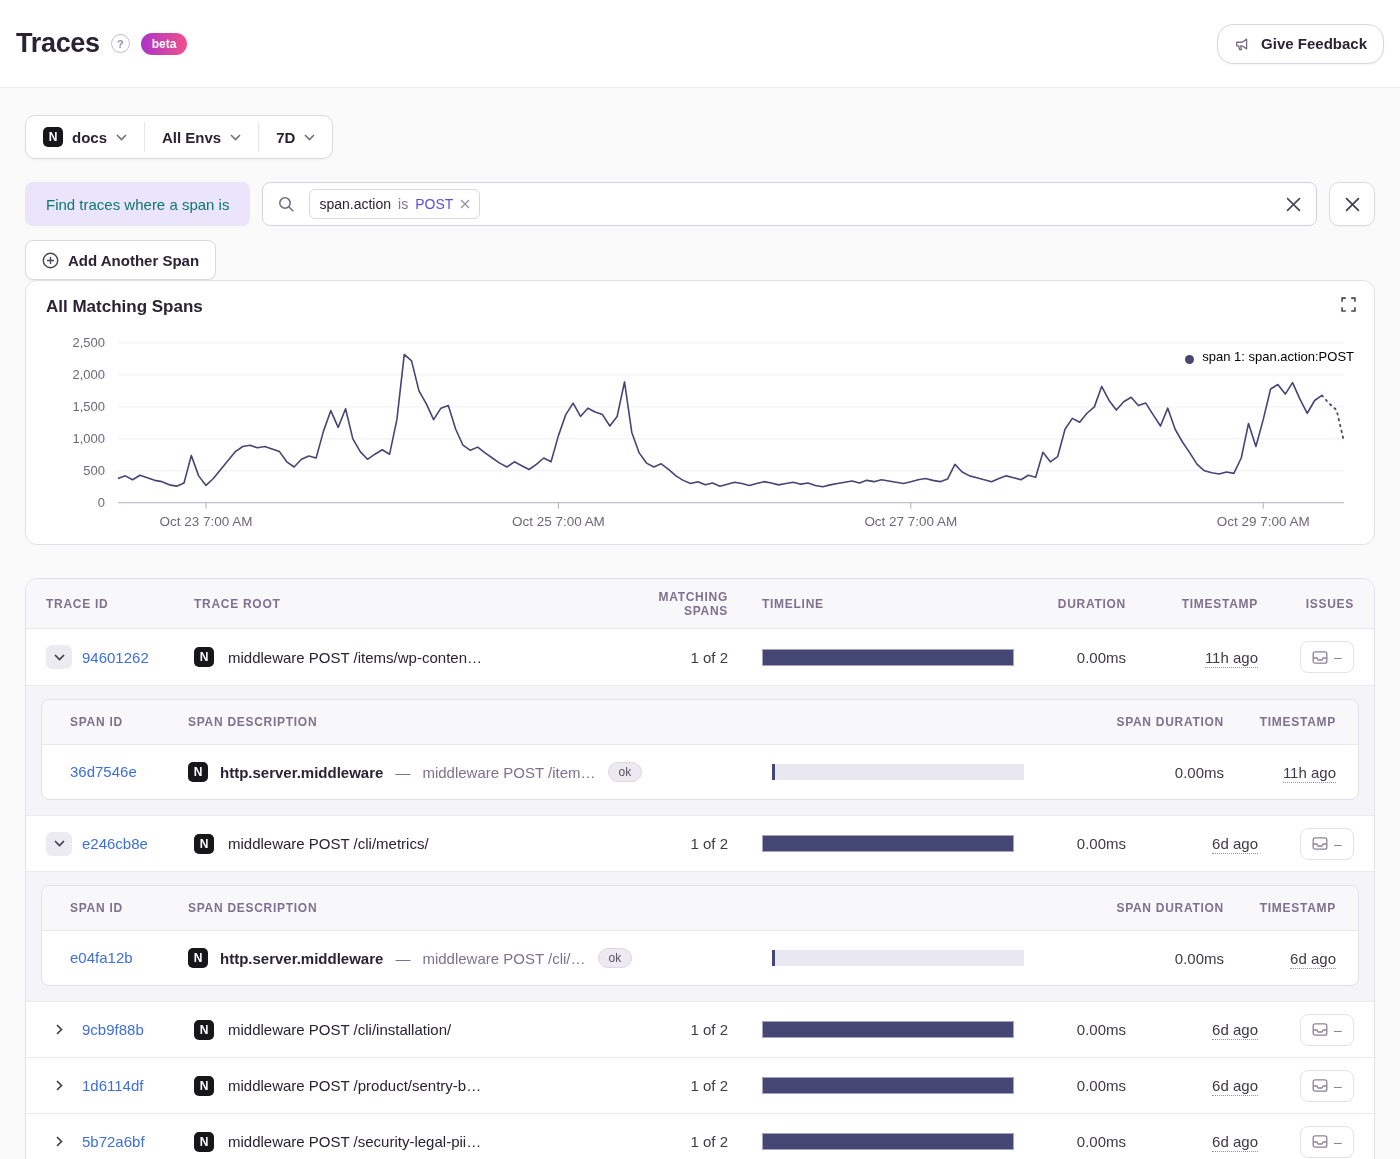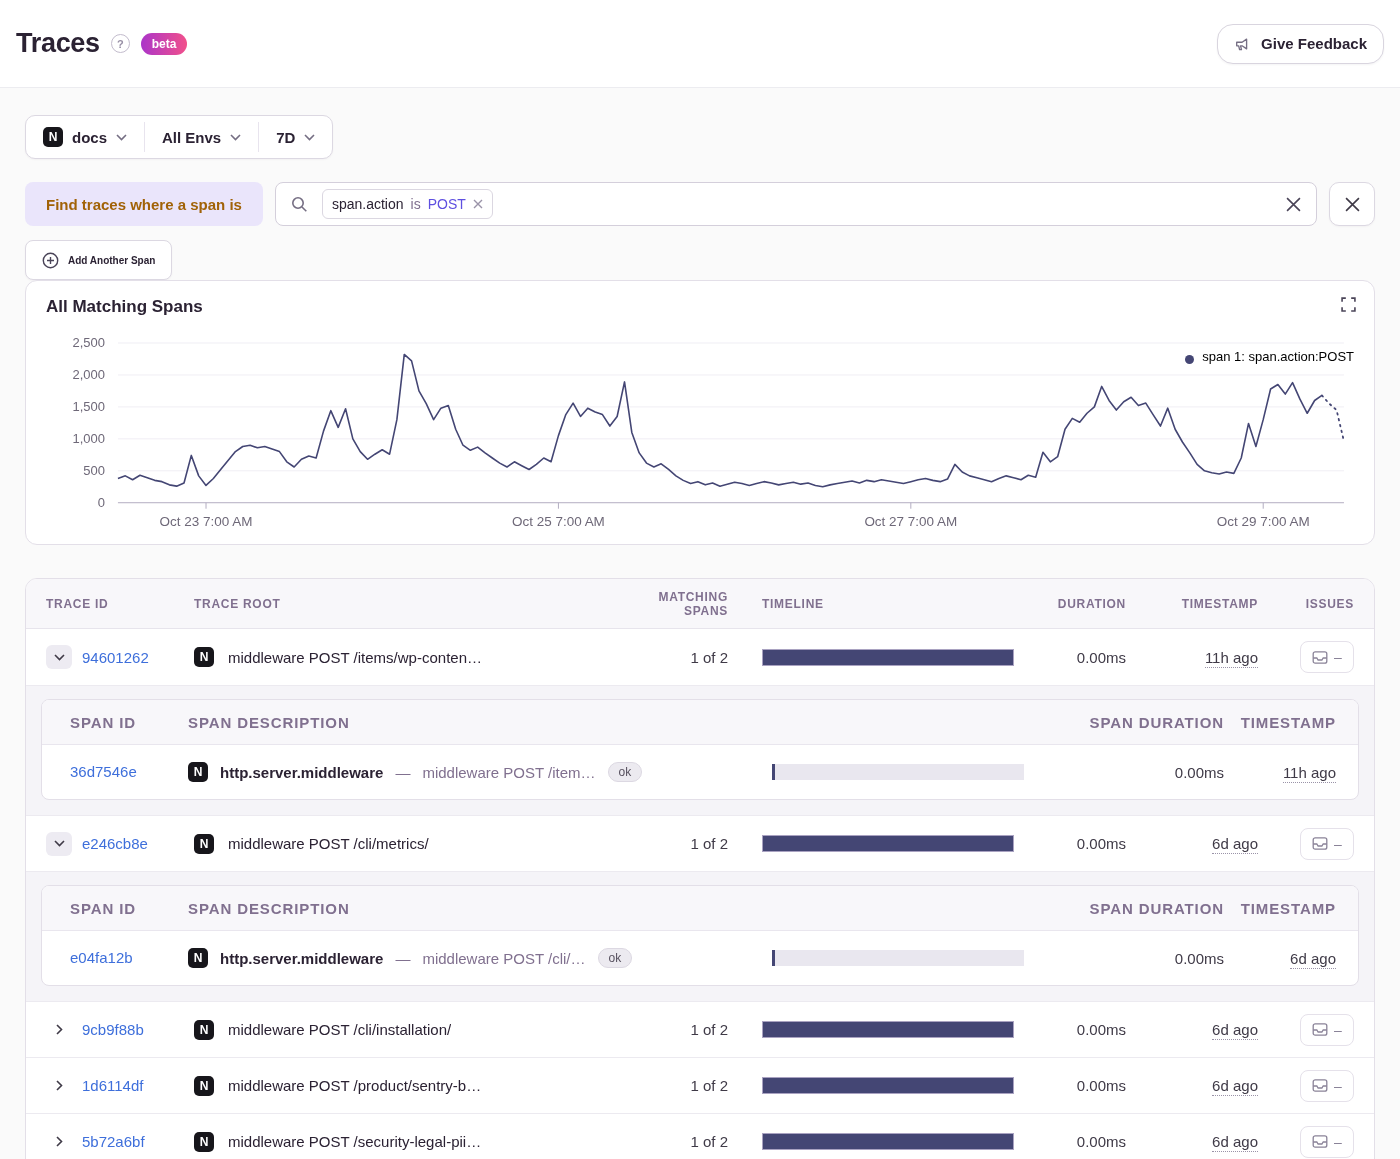--- a/index.html
+++ b/index.html
@@ -45,22 +45,22 @@
   .filter-divider { width:1px; background:#e8e4ee; margin:6px 0; }
   .nicon {
     width:20px; height:20px; background:#17161b; border-radius:5px;
     color:#fff; font-size:12px; font-weight:700;
     display:flex; align-items:center; justify-content:center; flex:none;
   }
   .chev-down { color:#756e83; display:flex; }
   
   .search-row { margin-top:23px; display:flex; gap:12px; height:44px; }
   .find-label {
-    background:#eae5fb; border-radius:8px; color:#a16207;
-    font-size:15px; font-weight:700; display:flex; align-items:center; padding:0 21px;
+    background:#eae5fb; border-radius:8px; color:#0f766e;
+    font-size:15px; font-weight:400; display:flex; align-items:center; padding:0 21px;
     white-space:nowrap;
   }
   .searchbar {
     flex:1; background:#fff; border:1px solid #d4cfdb; border-radius:8px;
     display:flex; align-items:center; padding:16px 15px;
   }
   .search-icon { color:#756e83; display:flex; margin-right:3px; }
   .token {
     display:flex; align-items:center; gap:7px; height:30px; padding:0 9px;
     border:1px solid #dbd7e1; border-radius:6px; margin-left:11px;
@@ -72,21 +72,21 @@
   .x-small { color:#9a93a8; display:flex; cursor:pointer; }
   .clear-btn { margin-left:auto; color:#4a4458; display:flex; cursor:pointer; background:none; border:none; }
   .close-btn {
     width:46px; height:44px; background:#fff; border:1px solid #dcd8e2; border-radius:10px;
     display:flex; align-items:center; justify-content:center; color:#3f3a47; cursor:pointer;
     box-shadow:0 1px 2px rgba(43,34,51,.04);
   }
   .add-span-btn {
     margin-top:14px; height:40px; display:inline-flex; align-items:center; gap:9px;
     padding:0 16px; background:#fff; border:1px solid #dcd8e2; border-radius:8px;
-    font-size:10px; font-weight:700; color:#2b2233; cursor:pointer;
+    font-size:15px; font-weight:700; color:#2b2233; cursor:pointer;
     box-shadow:0 1px 2px rgba(43,34,51,.04);
   }
   
   .chart-panel {
     height:265px; background:#fff; border:1px solid #e3dfe8;
     border-radius:12px; padding:16px 20px 8px; position:relative;
   }
   .chart-title { font-size:17px; font-weight:700; height:30px; }
   .expand-btn {
     position:absolute; top:16px; right:18px; background:none; border:none;
@@ -139,21 +139,21 @@
   
   .span-section { background:#f5f4f8; padding:13px 15px 15px; border-top:1px solid #eceaf0; }
   .span-box { background:#fff; border:1px solid #e3dfe8; border-radius:8px; overflow:hidden; }
   .sheader, .srow {
     display:grid;
     grid-template-columns:118px 584px 252px minmax(0,1fr) 112px;
     align-items:center; padding:0 22px 0 28px;
   }
   .sheader {
     height:45px; background:#f8f7fa; border-bottom:1px solid #e9e6ee;
-    font-size:15px; font-weight:700; letter-spacing:.06em; color:#80708f;
+    font-size:12px; font-weight:700; letter-spacing:.06em; color:#80708f;
   }
   .srow { height:54px; }
   .s-desc { display:flex; align-items:center; gap:12px; min-width:0; font-size:15px; }
   .op-name { font-weight:700; white-space:nowrap; }
   .sep { color:#80708f; }
   .desc-text { color:#80708f; white-space:nowrap; overflow:hidden; }
   .ok-badge {
     font-size:12px; color:#57515f; background:#eceaf0; border:1px solid #dcd8e2;
     border-radius:999px; padding:3px 10px; line-height:1; flex:none;
   }

